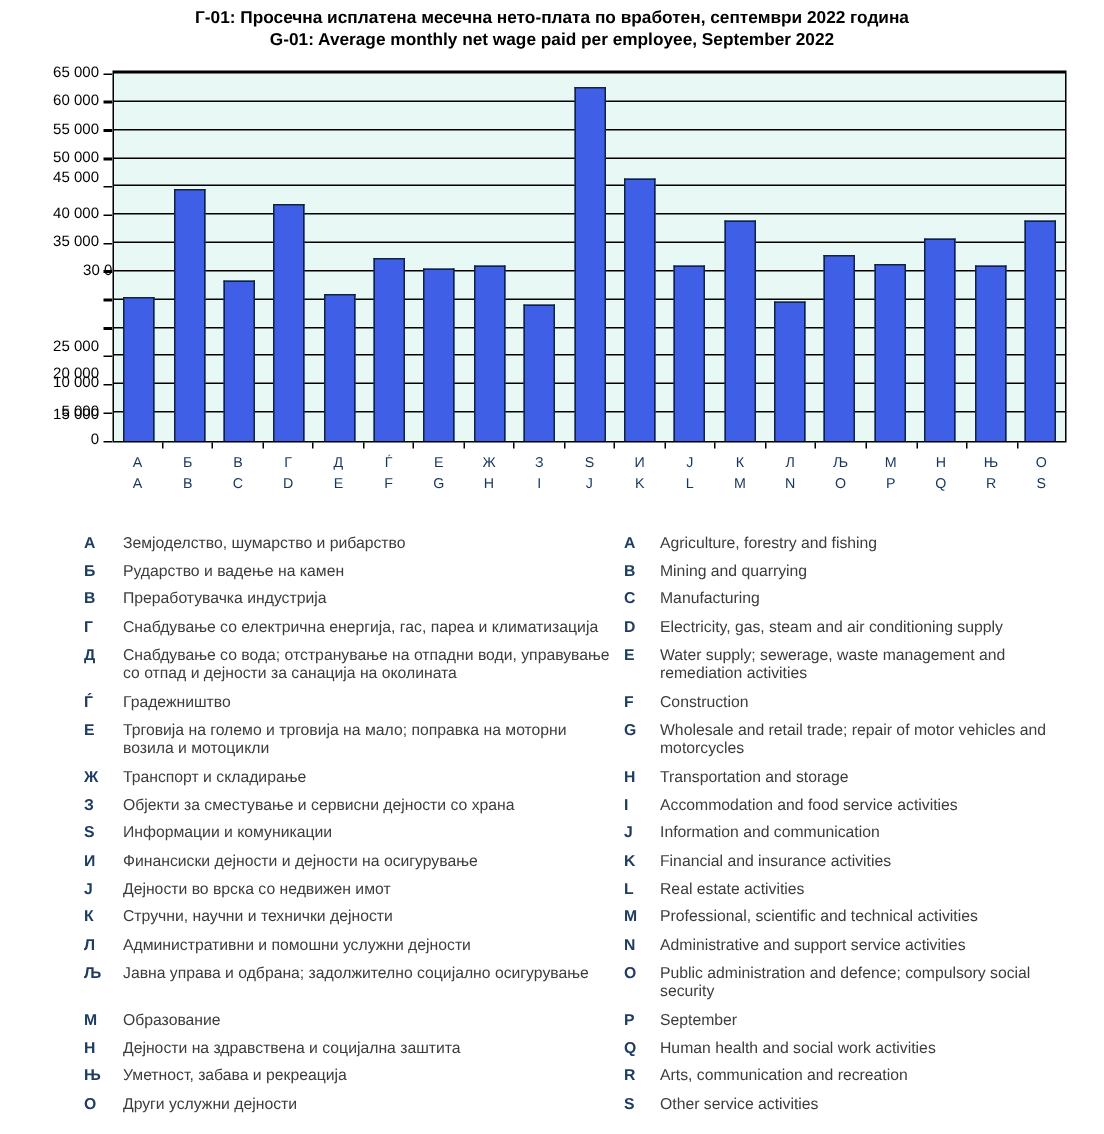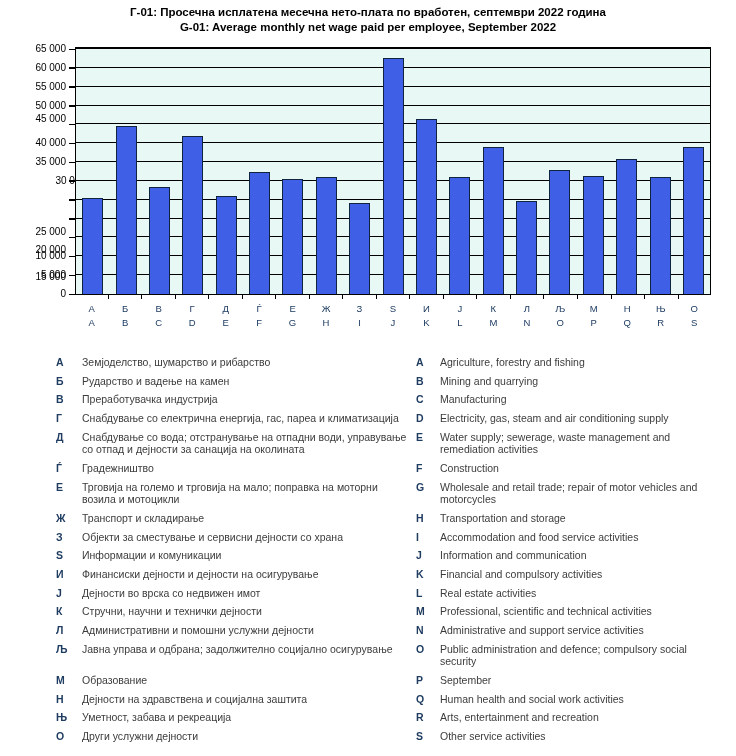--- a/index.html
+++ b/index.html
@@ -249,21 +249,21 @@
       <div class="legend-text">Објекти за сместување и сервисни дејности со храна</div>
       <div class="legend-letter">I</div>
       <div class="legend-text">Accommodation and food service activities</div>
       <div class="legend-letter">Ѕ</div>
       <div class="legend-text">Информации и комуникации</div>
       <div class="legend-letter">J</div>
       <div class="legend-text">Information and communication</div>
       <div class="legend-letter">И</div>
       <div class="legend-text">Финансиски дејности и дејности на осигурување</div>
       <div class="legend-letter">K</div>
-      <div class="legend-text">Financial and compulsory activities</div>
+      <div class="legend-text">Financial and insurance activities</div>
       <div class="legend-letter">Ј</div>
       <div class="legend-text">Дејности во врска со недвижен имот</div>
       <div class="legend-letter">L</div>
       <div class="legend-text">Real estate activities</div>
       <div class="legend-letter">К</div>
       <div class="legend-text">Стручни, научни и технички дејности</div>
       <div class="legend-letter">M</div>
       <div class="legend-text">Professional, scientific and technical activities</div>
       <div class="legend-letter">Л</div>
       <div class="legend-text">Административни и помошни услужни дејности</div>
@@ -277,19 +277,19 @@
       <div class="legend-text">Образование</div>
       <div class="legend-letter">P</div>
       <div class="legend-text">September</div>
       <div class="legend-letter">Н</div>
       <div class="legend-text">Дејности на здравствена и социјална заштита</div>
       <div class="legend-letter">Q</div>
       <div class="legend-text">Human health and social work activities</div>
       <div class="legend-letter">Њ</div>
       <div class="legend-text">Уметност, забава и рекреација</div>
       <div class="legend-letter">R</div>
-      <div class="legend-text">Arts, entertainment and recreation</div>
+      <div class="legend-text">Arts, communication and recreation</div>
       <div class="legend-letter">О</div>
       <div class="legend-text">Други услужни дејности</div>
       <div class="legend-letter">S</div>
       <div class="legend-text">Other service activities</div>
     </div>
 </div>
 
 </body></html>

